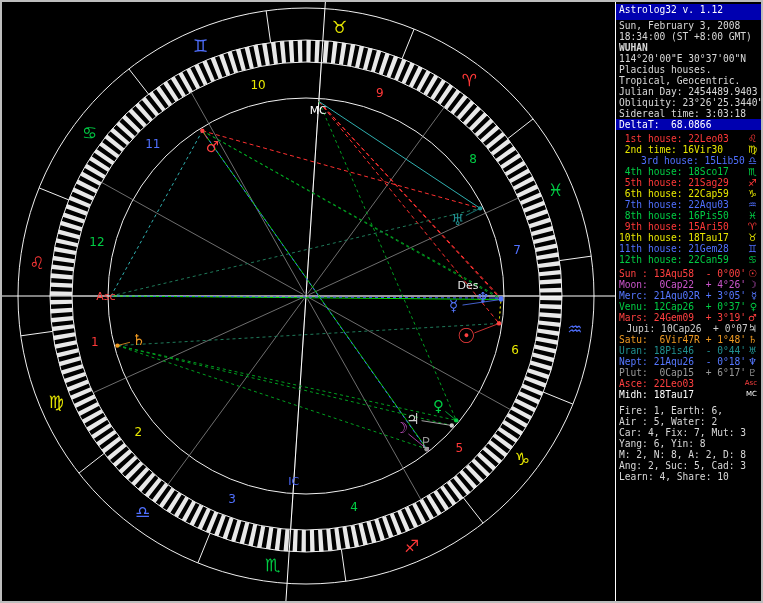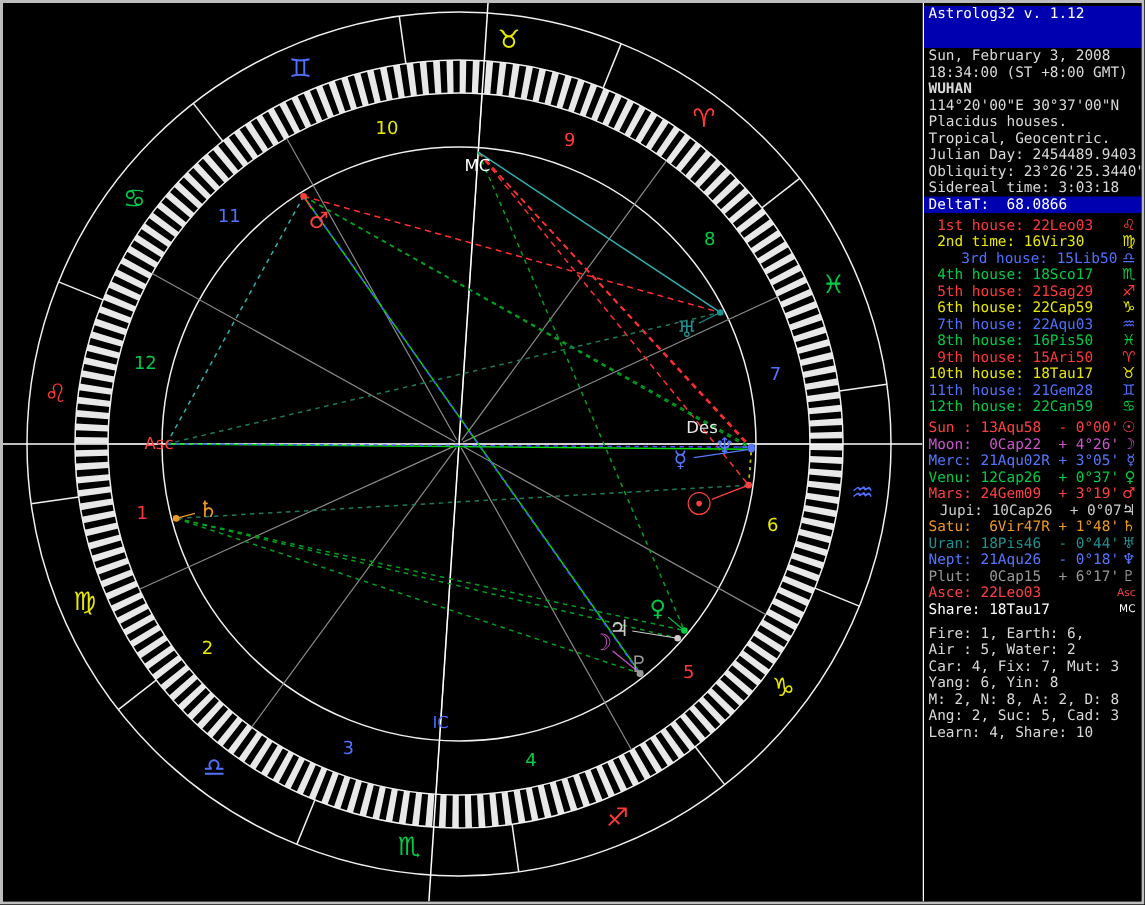--- a/index.html
+++ b/index.html
@@ -31,21 +31,21 @@
     white-space:pre;
     color:#d8d8d8;
   }
   .srow .sglyph{
     position:absolute;right:4px;top:0;
     font-family:"DejaVu Sans", sans-serif;
     font-size:10px;line-height:11px;
   }
   .srow .sglyph.tiny{font-size:7px;}
   .hl{background:#0000b0;color:#ffffff;}
-  .titlebar{height:28px;line-height:12px;}
+  .titlebar{height:16px;line-height:12px;}
   .gap2{height:3px;}
   .gap5{height:5px;}
   text{font-family:"DejaVu Sans", sans-serif;}
 </style>
 </head>
 <body>
 
 <div id="frame">
   <div id="chart-pane">
     <svg id="wheel" width="613" height="599" viewBox="0 0 613 599">
@@ -195,21 +195,21 @@
         <div class="srow" style="color: rgb(204, 85, 204);"><span>Moon:  0Cap22  + 4°26'</span><span class="sglyph">☽</span></div>
         <div class="srow" style="color: rgb(85, 119, 255);"><span>Merc: 21Aqu02R + 3°05'</span><span class="sglyph">☿</span></div>
         <div class="srow" style="color: rgb(0, 204, 68);"><span>Venu: 12Cap26  + 0°37'</span><span class="sglyph">♀</span></div>
         <div class="srow" style="color: rgb(255, 64, 64);"><span>Mars: 24Gem09  + 3°19'</span><span class="sglyph">♂</span></div>
         <div class="srow" style="color: rgb(204, 204, 204); text-align: center;"><span>Jupi: 10Cap26  + 0°07'</span><span class="sglyph">♃</span></div>
         <div class="srow" style="color: rgb(238, 153, 34);"><span>Satu:  6Vir47R + 1°48'</span><span class="sglyph">♄</span></div>
         <div class="srow" style="color: rgb(32, 144, 144);"><span>Uran: 18Pis46  - 0°44'</span><span class="sglyph">♅</span></div>
         <div class="srow" style="color: rgb(85, 119, 255);"><span>Nept: 21Aqu26  - 0°18'</span><span class="sglyph">♆</span></div>
         <div class="srow" style="color: rgb(153, 153, 153);"><span>Plut:  0Cap15  + 6°17'</span><span class="sglyph">♇</span></div>
         <div class="srow" style="color: rgb(255, 64, 64);"><span>Asce: 22Leo03</span><span class="sglyph tiny">Asc</span></div>
-        <div class="srow" style="color: rgb(255, 255, 255);"><span>Share: 18Tau17</span><span class="sglyph tiny">MC</span></div>
+        <div class="srow" style="color: rgb(255, 255, 255);"><span>Midh: 18Tau17</span><span class="sglyph tiny">MC</span></div>
       </div>
     <div class="gap5"></div>
     <div id="stats-list">
         <div class="srow" style="color: rgb(216, 216, 216);"><span>Fire: 1, Earth: 6,</span></div>
         <div class="srow" style="color: rgb(216, 216, 216);"><span>Air : 5, Water: 2</span></div>
         <div class="srow" style="color: rgb(216, 216, 216);"><span>Car: 4, Fix: 7, Mut: 3</span></div>
         <div class="srow" style="color: rgb(216, 216, 216);"><span>Yang: 6, Yin: 8</span></div>
         <div class="srow" style="color: rgb(216, 216, 216);"><span>M: 2, N: 8, A: 2, D: 8</span></div>
         <div class="srow" style="color: rgb(216, 216, 216);"><span>Ang: 2, Suc: 5, Cad: 3</span></div>
         <div class="srow" style="color: rgb(216, 216, 216);"><span>Learn: 4, Share: 10</span></div>

